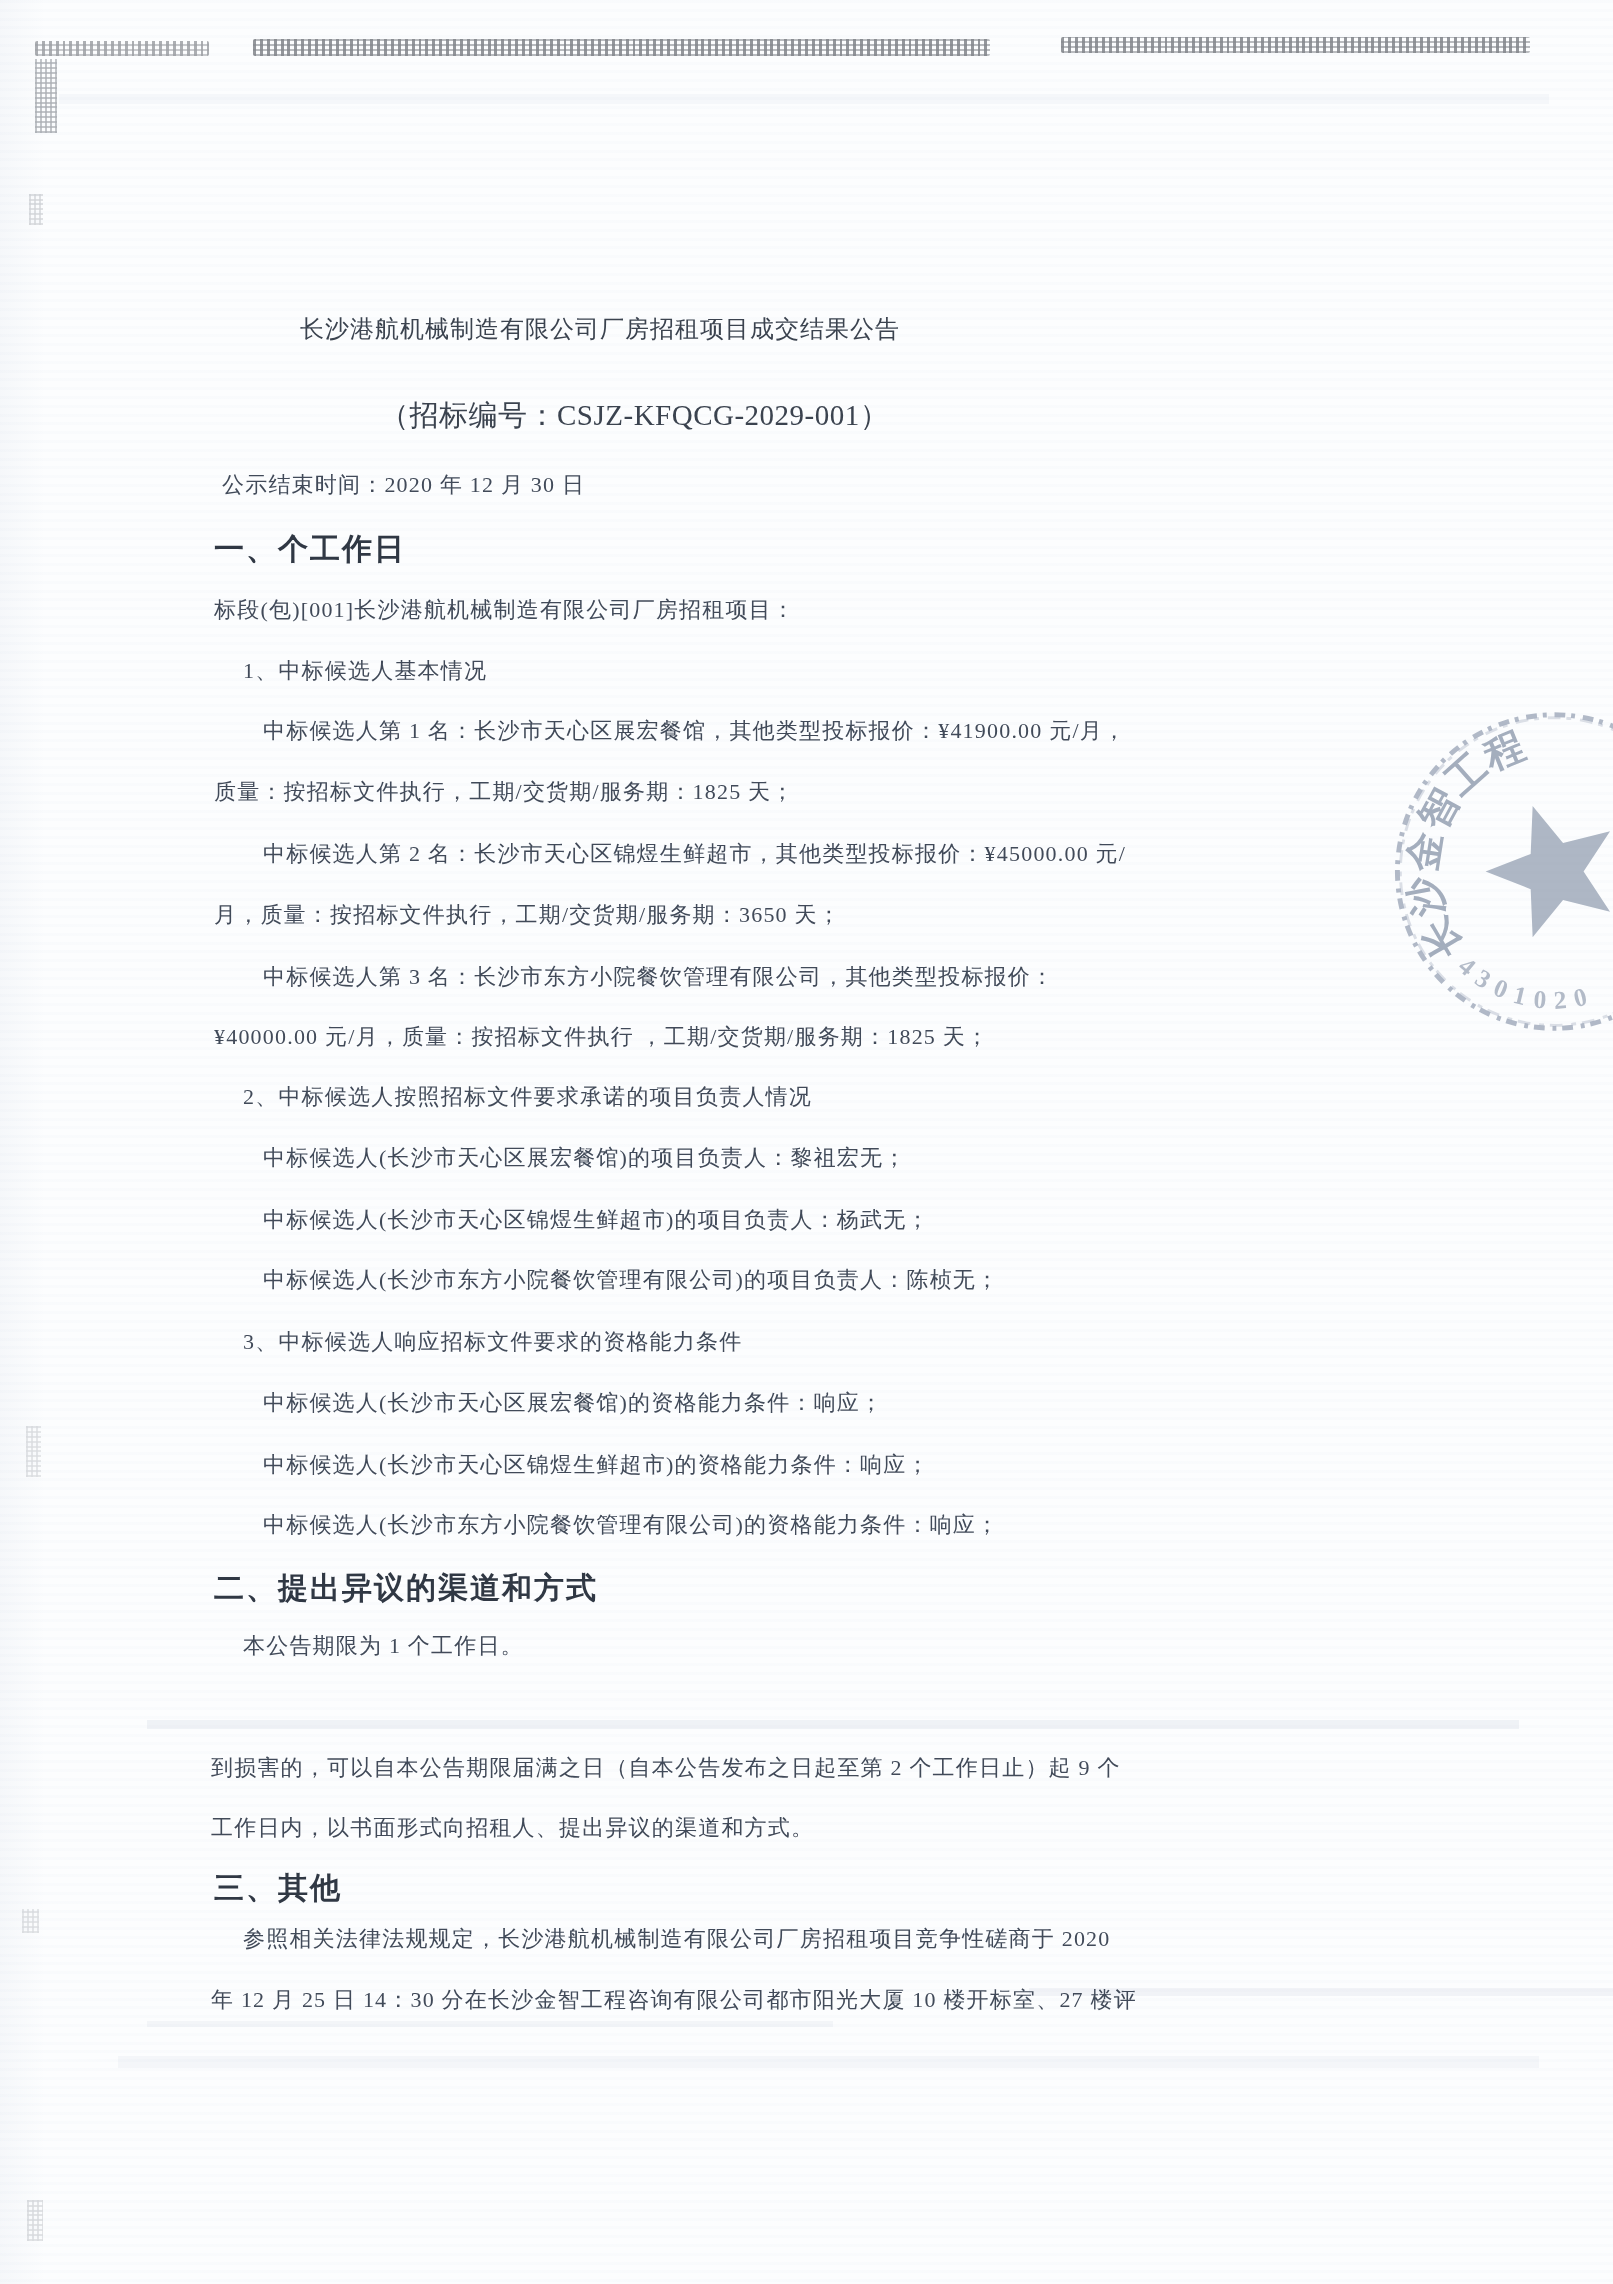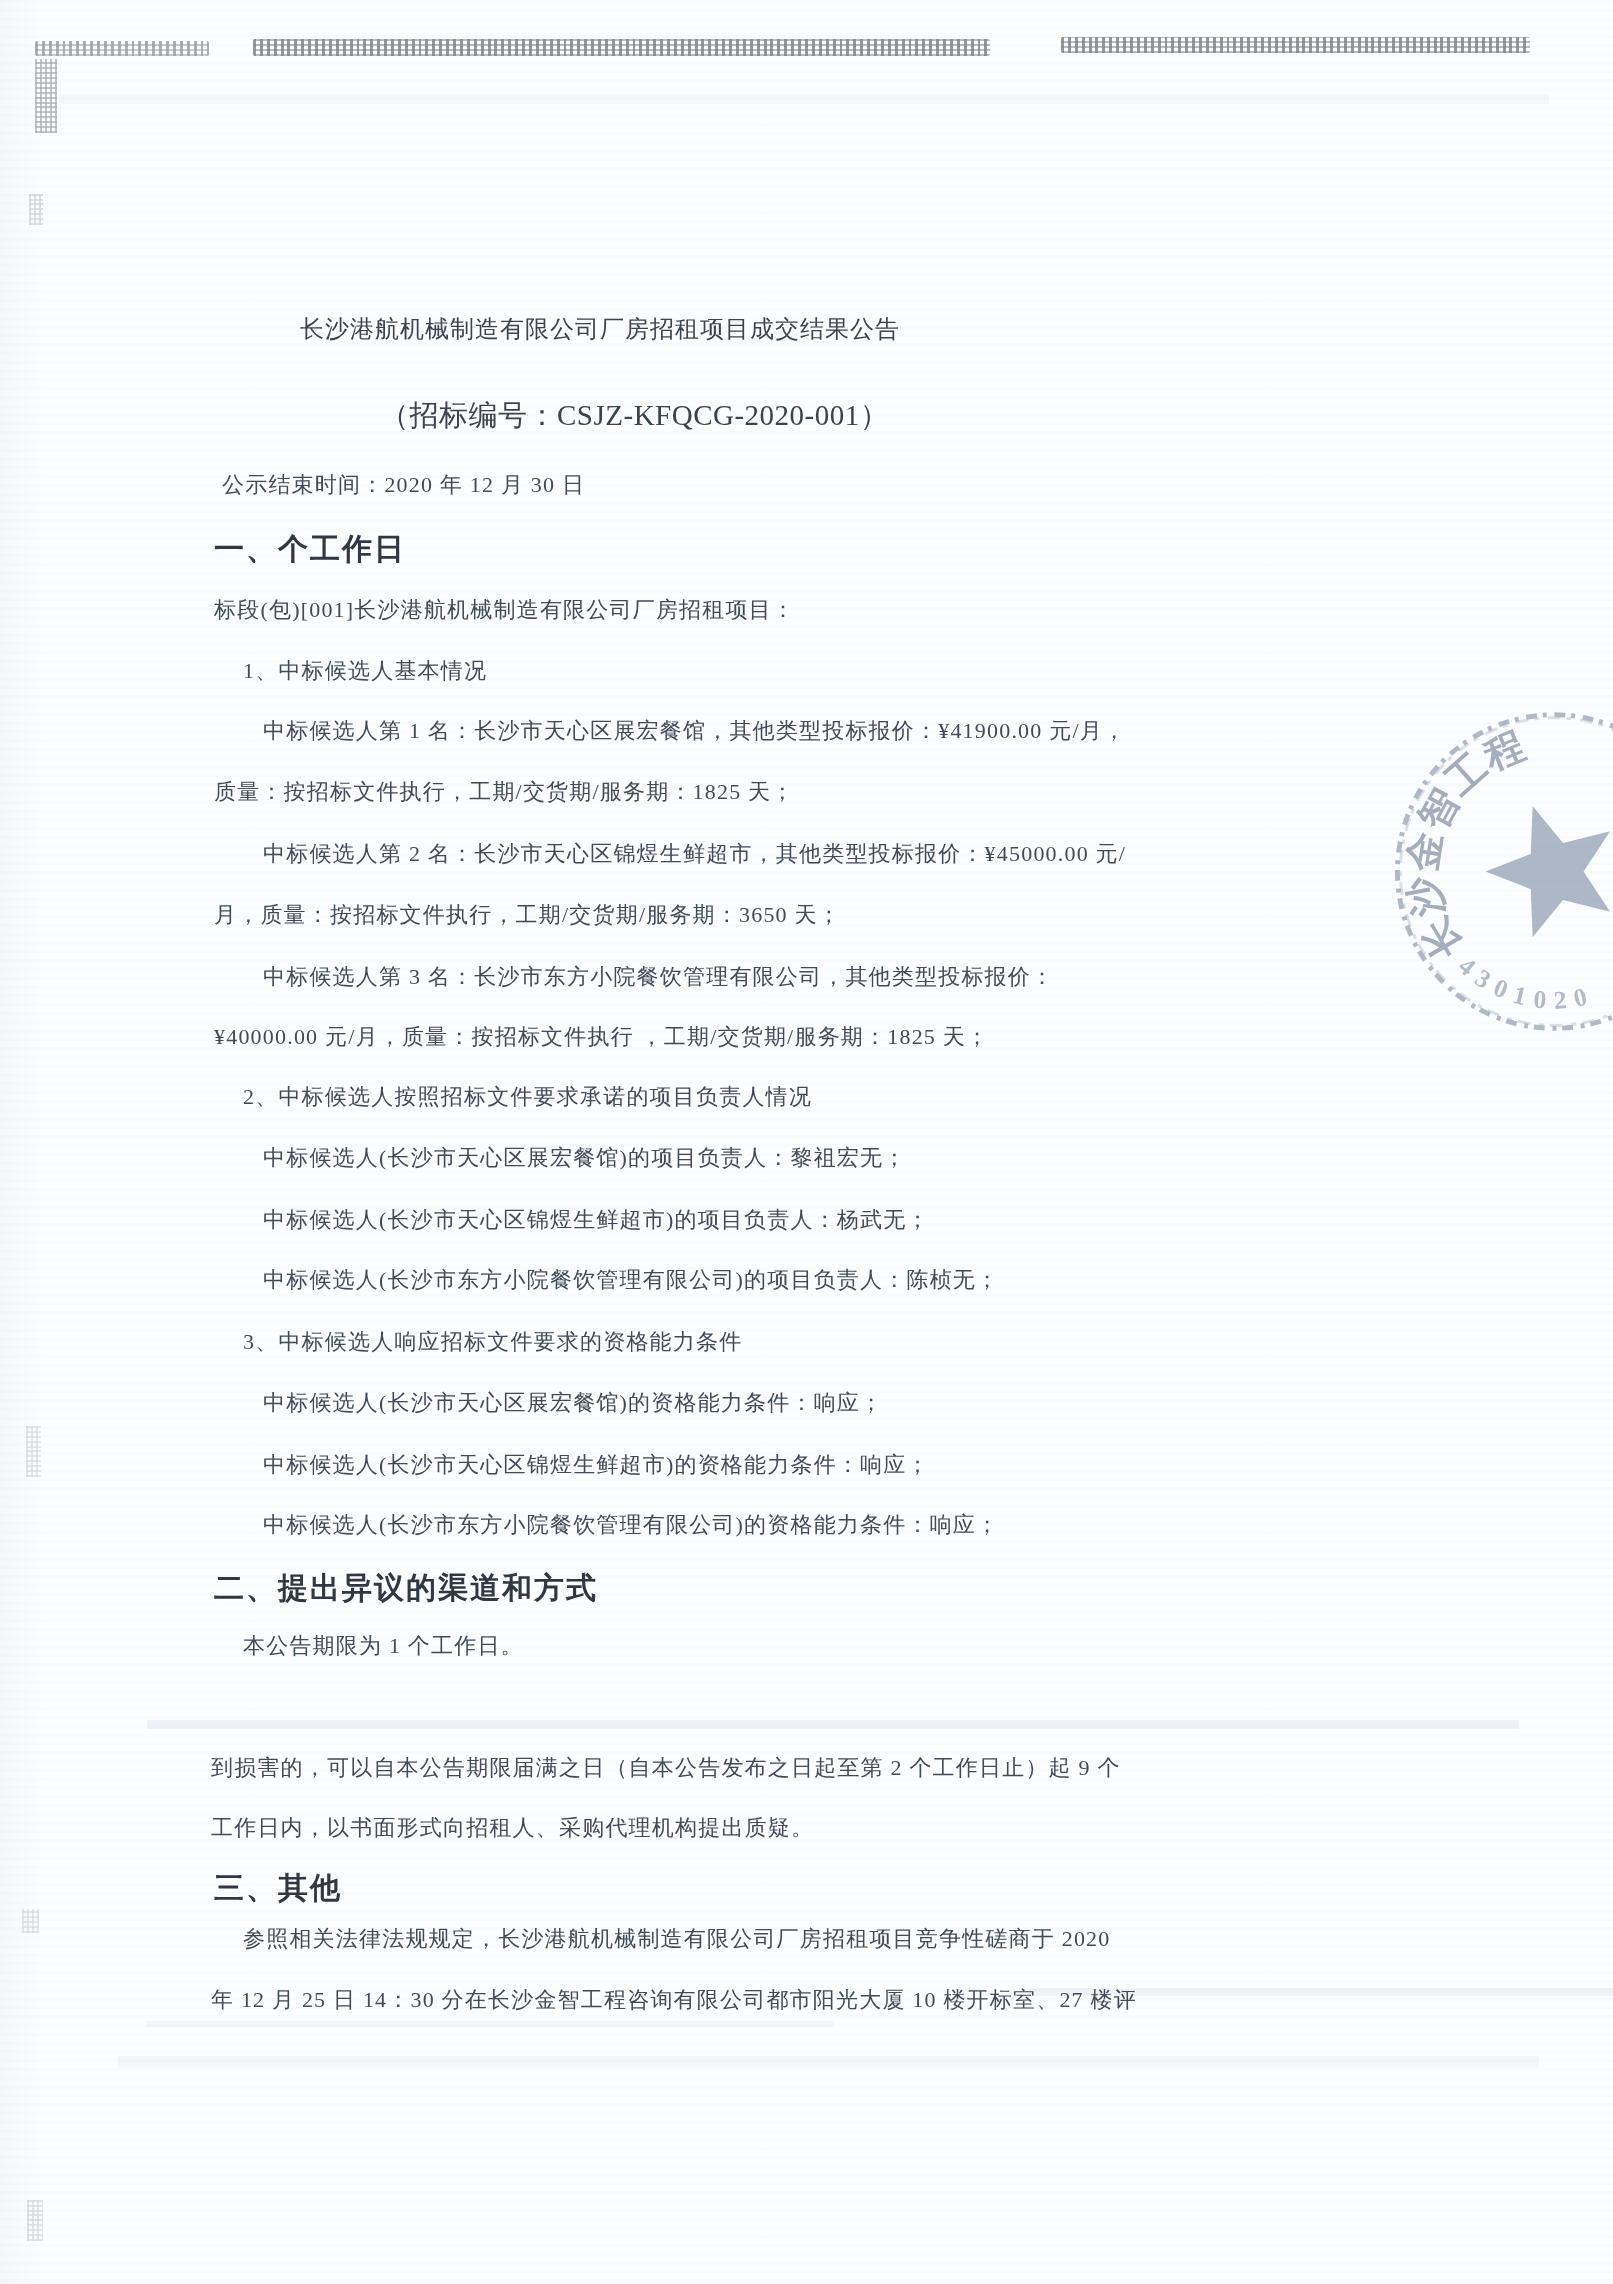--- a/index.html
+++ b/index.html
@@ -74,21 +74,21 @@
   <div class="speck" style="left:25.5px;top:1426px;width:15.7px;height:51px;opacity:.2;"></div>
   <div class="speck" style="left:21.6px;top:1909px;width:17.6px;height:23.5px;opacity:.2;"></div>
   <div class="speck" style="left:27.4px;top:2200px;width:15.7px;height:41px;opacity:.22;"></div>
   <div class="streak" style="left:147px;top:1720px;width:1372px;height:8.8px;"></div>
   <div class="streak" style="left:1029px;top:1988px;width:584px;height:7.8px;opacity:.9;"></div>
   <div class="streak" style="left:147px;top:2021px;width:686px;height:5.9px;opacity:.7;"></div>
   <div class="streak" style="left:118px;top:2056px;width:1421px;height:11.8px;opacity:.6;"></div>
   <div class="streak" style="left:59px;top:94px;width:1490px;height:9.8px;opacity:.5;"></div>
 
   <div class="title">长沙港航机械制造有限公司厂房招租项目成交结果公告</div>
-  <div class="subtitle">（招标编号：CSJZ-KFQCG-2020-001）</div>
+  <div class="subtitle">（招标编号：CSJZ-KFQCG-2029-001）</div>
 
   <div class="line x1" style="top:470px;left:222px;">公示结束时间：2020 年 12 月 30 日</div>
   <div class="line x1 h" style="top:529px;">一、个工作日</div>
   <div class="line x1" style="top:595px;">标段(包)[001]长沙港航机械制造有限公司厂房招租项目：</div>
   <div class="line x2" style="top:656px;">1、中标候选人基本情况</div>
   <div class="line x3" style="top:716px;">中标候选人第 1 名：长沙市天心区展宏餐馆，其他类型投标报价：¥41900.00 元/月，</div>
   <div class="line x1" style="top:777px;">质量：按招标文件执行，工期/交货期/服务期：1825 天；</div>
   <div class="line x3" style="top:839px;">中标候选人第 2 名：长沙市天心区锦煜生鲜超市，其他类型投标报价：¥45000.00 元/</div>
   <div class="line x1" style="top:900px;">月，质量：按招标文件执行，工期/交货期/服务期：3650 天；</div>
   <div class="line x3" style="top:962px;">中标候选人第 3 名：长沙市东方小院餐饮管理有限公司，其他类型投标报价：</div>
@@ -97,21 +97,21 @@
   <div class="line x3" style="top:1143px;">中标候选人(长沙市天心区展宏餐馆)的项目负责人：黎祖宏无；</div>
   <div class="line x3" style="top:1205px;">中标候选人(长沙市天心区锦煜生鲜超市)的项目负责人：杨武无；</div>
   <div class="line x3" style="top:1265px;">中标候选人(长沙市东方小院餐饮管理有限公司)的项目负责人：陈桢无；</div>
   <div class="line x2" style="top:1327px;">3、中标候选人响应招标文件要求的资格能力条件</div>
   <div class="line x3" style="top:1388px;">中标候选人(长沙市天心区展宏餐馆)的资格能力条件：响应；</div>
   <div class="line x3" style="top:1450px;">中标候选人(长沙市天心区锦煜生鲜超市)的资格能力条件：响应；</div>
   <div class="line x3" style="top:1510px;">中标候选人(长沙市东方小院餐饮管理有限公司)的资格能力条件：响应；</div>
   <div class="line x1 h" style="top:1568px;">二、提出异议的渠道和方式</div>
   <div class="line x2" style="top:1631px;">本公告期限为 1 个工作日。</div>
   <div class="line x1" style="top:1753px;left:211px;">到损害的，可以自本公告期限届满之日（自本公告发布之日起至第 2 个工作日止）起 9 个</div>
-  <div class="line x1" style="top:1813px;left:211px;">工作日内，以书面形式向招租人、采购代理机构提出质疑。</div>
+  <div class="line x1" style="top:1813px;left:211px;">工作日内，以书面形式向招租人、提出异议的渠道和方式。</div>
   <div class="line x1 h" style="top:1868px;">三、其他</div>
   <div class="line x2" style="top:1924px;">参照相关法律法规规定，长沙港航机械制造有限公司厂房招租项目竞争性磋商于 2020</div>
   <div class="line x1" style="top:1985px;left:211px;">年 12 月 25 日 14：30 分在长沙金智工程咨询有限公司都市阳光大厦 10 楼开标室、27 楼评</div>
 
   <svg class="stamp" width="1613" height="2285" viewBox="0 0 1646 2331">
     <defs>
       <path id="arcText" d="M 1494 966 A 120 120 0 0 1 1545 776"></path>
       <path id="arcNum" d="M 1487 988 A 140 140 0 0 0 1656 1010"></path>
     </defs>
     <g opacity="0.85">

